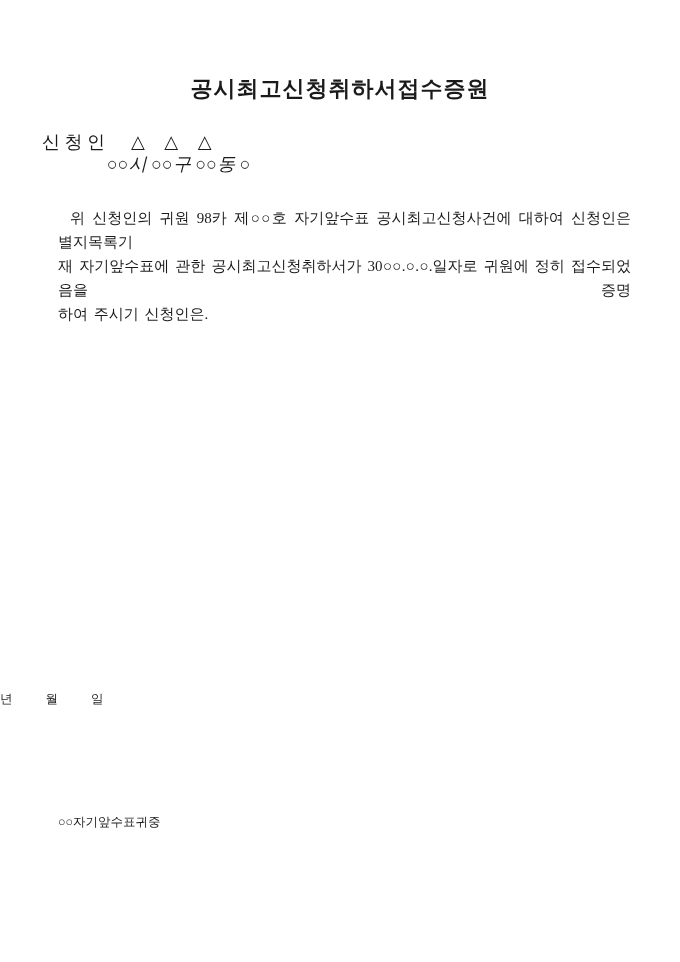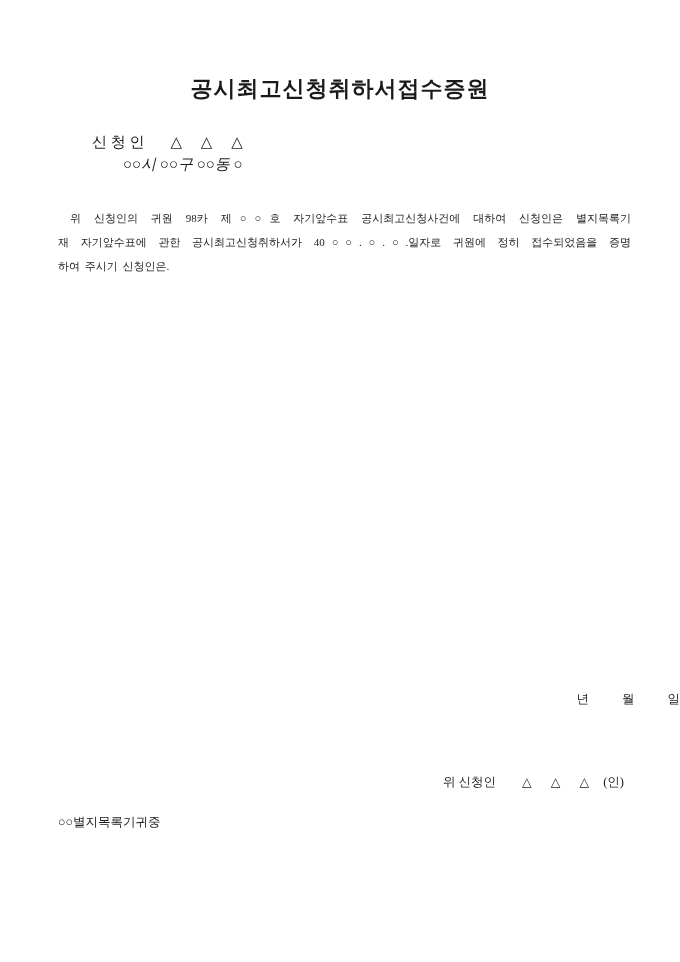--- a/index.html
+++ b/index.html
@@ -27,60 +27,59 @@
     text-align: center;
     font-size: 22px;
     font-weight: bold;
     letter-spacing: 1px;
   }
 
   
   .applicant {
     position: absolute;
     top: 131px;
-    left: 58px;
-    font-size: 15px;
+    left: 42px;
+    font-size: 18px;
     line-height: 22px;
-    text-align: right;
   }
   .applicant-row { white-space: nowrap; }
   .applicant-name {
     margin-left: 26px;
     word-spacing: 15px;
   }
   .applicant-address-row {
     padding-left: 65px;
     font-style: italic;
   }
 
   
   .body-text {
     position: absolute;
     top: 206px;
     left: 58px;
     width: 573px;
-    font-size: 11px;
+    font-size: 15px;
     line-height: 24px;
     word-spacing: 2px;
   }
   .body-line.justified {
     text-align: justify;
     text-align-last: justify;
   }
   .body-line.first-line {
     text-indent: 12px;
   }
 
   
   .date-line {
     position: absolute;
     top: 691px;
     left: 0;
     width: 100%;
-    text-align: right;
+    text-align: left;
     font-size: 12.5px;
   }
   .date-year, .date-month { margin-right: 33px; }
 
   
   .signature {
     position: absolute;
     top: 774px;
     right: 56px;
     font-size: 12.5px;
@@ -117,29 +116,26 @@
     <div class="applicant-row">
       <span>신 청 인</span><span class="applicant-name">△ △ △</span>
     </div>
     <div class="applicant-row applicant-address-row">
       <span>○○시 ○○구 ○○동 ○</span>
     </div>
   </div>
 
   <div class="body-text">
     <div class="body-line justified first-line">위 신청인의 귀원 98카 제○○호 자기앞수표 공시최고신청사건에 대하여 신청인은 별지목록기</div>
-    <div class="body-line justified">재 자기앞수표에 관한 공시최고신청취하서가 40○○.○.○.일자로 귀원에 정히 접수되었음을 증명</div>
+    <div class="body-line justified">재 자기앞수표에 관한 공시최고신청취하서가 30○○.○.○.일자로 귀원에 정히 접수되었음을 증명</div>
     <div class="body-line">하여 주시기 신청인은.</div>
   </div>
 
   <div class="date-line">
     <span class="date-year">년</span><span class="date-month">월</span><span class="date-day">일</span>
   </div>
 
-  <div class="signature">
-    <span>위 신청인</span><span class="signature-name">△ △ △</span><span class="signature-seal">(인)</span>
-  </div>
 
   <div class="closing">
-    <span>○○별지목록기</span><span class="closing-honorific">귀중</span>
+    <span>○○자기앞수표</span><span class="closing-honorific">귀중</span>
   </div>
 
 </div>
 
 </body></html>

